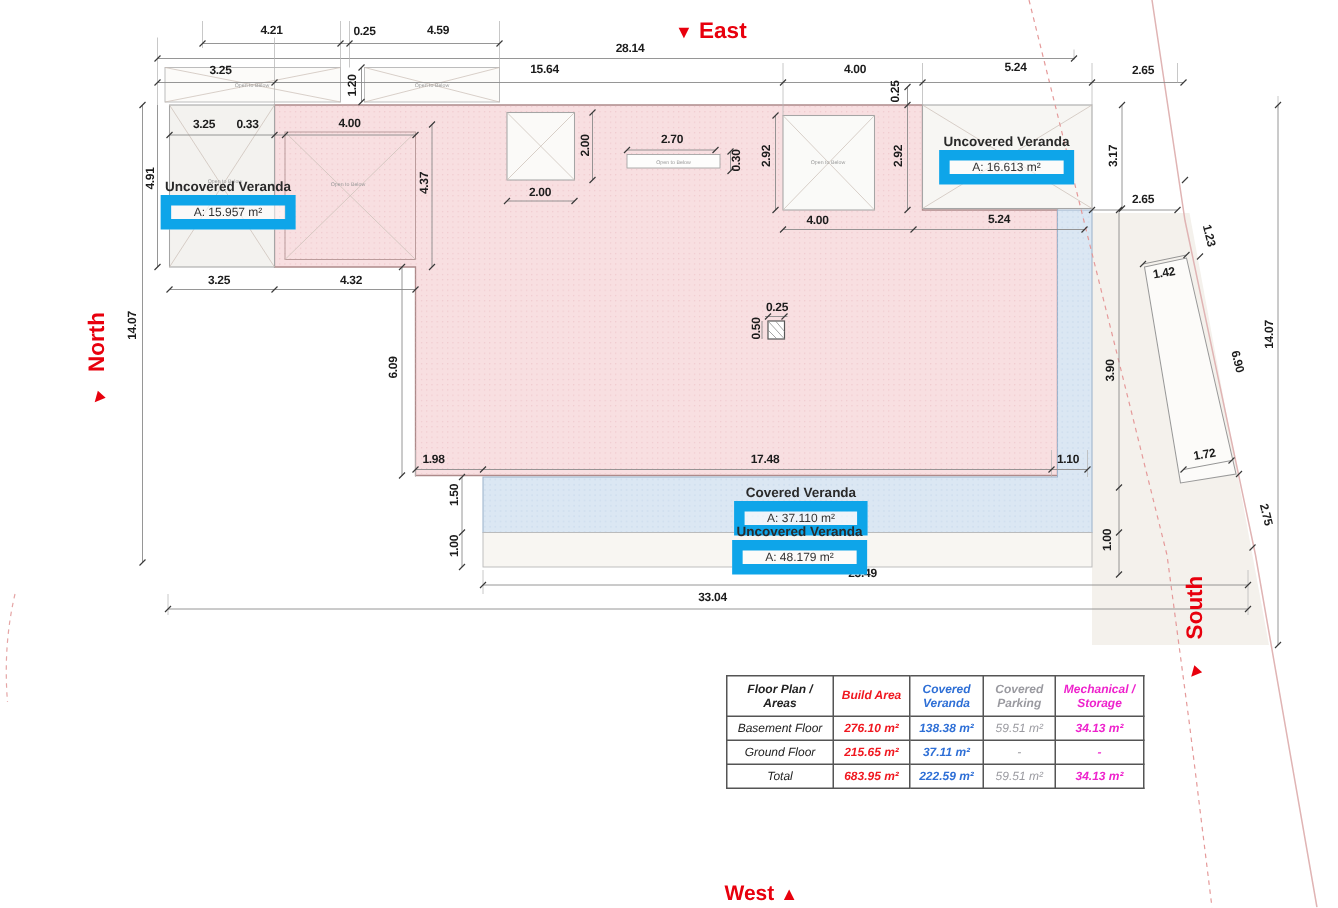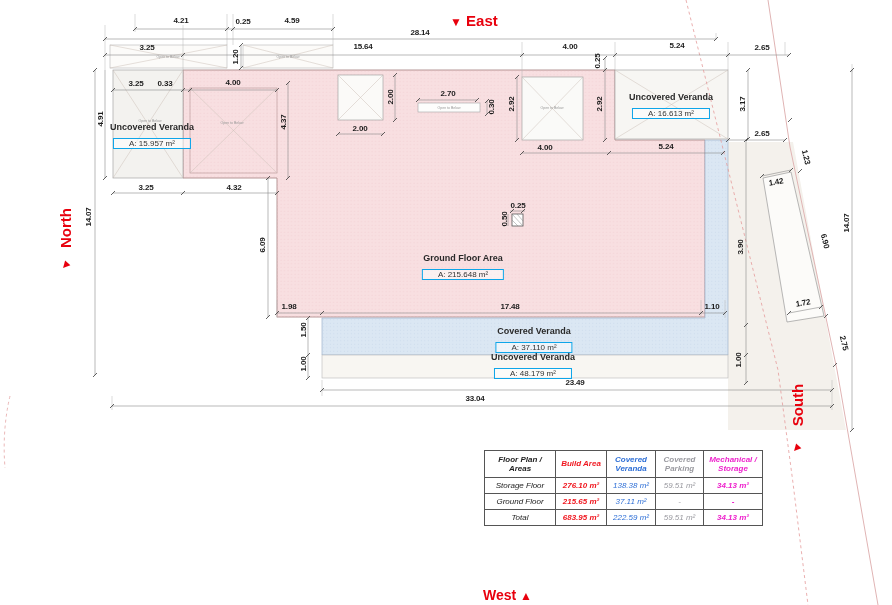--- a/index.html
+++ b/index.html
@@ -6,36 +6,36 @@
   #canvas{position:relative;width:892px;height:605px;background:#ffffff;overflow:hidden;
           font-family:"Liberation Sans", sans-serif;}
   #linework{position:absolute;left:0;top:0;}
   .dim{position:absolute;font-size:8px;font-weight:bold;color:#1c1c1c;
        transform:translate(-50%,-50%);white-space:nowrap;letter-spacing:-0.2px;z-index:5;}
   .dim.v{transform:translate(-50%,-50%) rotate(-90deg);}
   .micro{position:absolute;font-size:3.5px;color:#9a9a9a;transform:translate(-50%,-50%);
          white-space:nowrap;z-index:5;}
   .area-label{position:absolute;transform:translate(-50%,-50%);text-align:center;color:#222;z-index:5;}
   .area-title{font-weight:bold;font-size:9px;white-space:nowrap;color:#2a2a2a;}
-  .area-value{display:inline-block;font-size:8px;color:#333;border:1px solid #0ea5e9;
+  .area-value{display:inline-block;font-size:8px;color:#333;border:7px solid #0ea5e9;
               background:rgba(255,255,255,.55);padding:0 15px;margin-top:1px;white-space:nowrap;}
   .compass{position:absolute;color:#e8000d;font-weight:bold;font-size:15px;white-space:nowrap;z-index:6;}
   .compass .tri{font-size:12px;}
   .compass.vert{transform:translate(-50%,-50%) rotate(-90deg);}
   .tri-abs{position:absolute;color:#e8000d;font-size:12px;z-index:6;}
   
   #areas-table{position:absolute;left:484px;top:450px;z-index:6;border-collapse:collapse;
                font-style:italic;font-size:8px;color:#222;background:#fff;}
   #areas-table th,#areas-table td{border:1px solid #555;text-align:center;vertical-align:middle;
                padding:1px 2px;line-height:1.15;}
   #areas-table th{font-weight:bold;height:24px;}
   #areas-table td{height:13px;}
   .w1{width:66px}.w2{width:46px}.w3{width:44px}.w4{width:43px}.w5{width:54px}
   .c-red{color:#f01820;font-weight:bold;}
-  .c-blue{color:#2e6fd6;font-weight:normal;}
+  .c-blue{color:#2e6fd6;font-weight:bold;}
   .c-gray{color:#9a9aa0;font-weight:normal;}
   .c-mag{color:#ee22cc;font-weight:bold;}
   .c-blk{color:#222;font-weight:bold;}
 </style>
 </head>
 <body>
 
 <div id="canvas">
 
   <svg id="linework" width="892" height="605" viewBox="0 0 892 605">
@@ -192,24 +192,20 @@
   <span class="micro" style="left:449px;top:108px">Open to Below</span>
 
   <div class="area-label" style="left:152px;top:136px">
     <div class="area-title">Uncovered Veranda</div>
     <div class="area-value">A: 15.957 m²</div>
   </div>
   <div class="area-label" style="left:671px;top:106px">
     <div class="area-title">Uncovered Veranda</div>
     <div class="area-value">A: 16.613 m²</div>
   </div>
-  <div class="area-label" style="left:463px;top:267px">
-    <div class="area-title">Ground Floor Area</div>
-    <div class="area-value">A: 215.648 m²</div>
-  </div>
   <div class="area-label" style="left:534px;top:340px">
     <div class="area-title">Covered Veranda</div>
     <div class="area-value">A: 37.110 m²</div>
   </div>
   <div class="area-label" style="left:533px;top:366px">
     <div class="area-title">Uncovered Veranda</div>
     <div class="area-value">A: 48.179 m²</div>
   </div>
 
   <div class="compass" style="left:450px;top:12px">
@@ -232,21 +228,21 @@
   <table id="areas-table">
     <tbody>
         <tr>
       <th class="w1 c-blk">Floor Plan / Areas</th>
       <th class="w2 c-red">Build Area</th>
       <th class="w3 c-blue">Covered Veranda</th>
       <th class="w4 c-gray">Covered Parking</th>
       <th class="w5 c-mag">Mechanical / Storage</th>
     </tr>
     <tr>
-      <td>Storage Floor</td>
+      <td>Basement Floor</td>
       <td class="c-red">276.10 m²</td>
       <td class="c-blue">138.38 m²</td>
       <td class="c-gray">59.51 m²</td>
       <td class="c-mag">34.13 m²</td>
     </tr>
     <tr>
       <td>Ground Floor</td>
       <td class="c-red">215.65 m²</td>
       <td class="c-blue">37.11 m²</td>
       <td class="c-gray">-</td>

